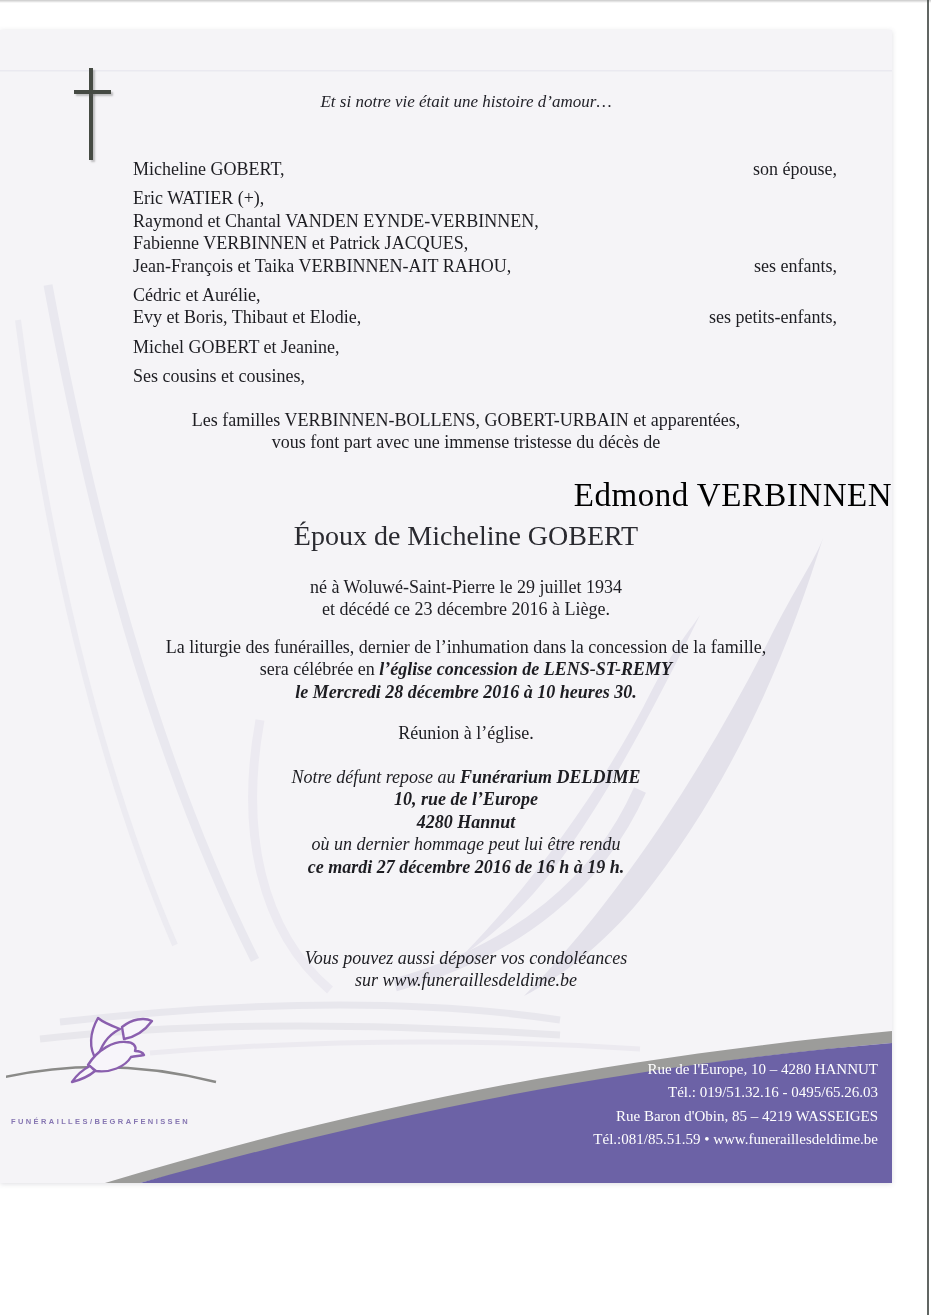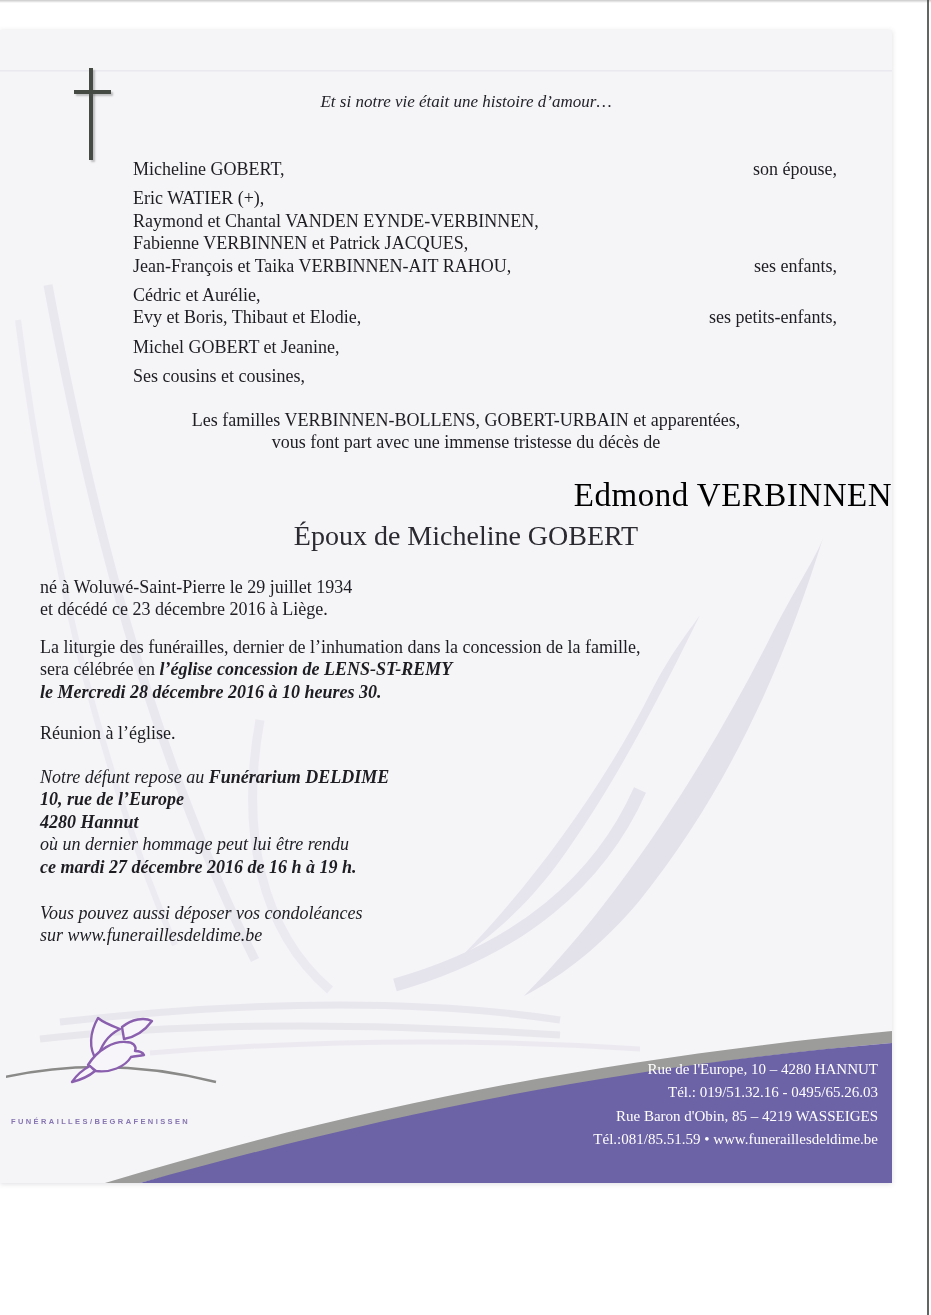--- a/index.html
+++ b/index.html
@@ -33,27 +33,27 @@
   .rel-in{}
 
   .announce{top:379px;left:40px;width:852px;text-align:center;
     font-size:18px;line-height:22.4px;color:#1d1d22;}
 
   .title{top:441px;left:40px;width:852px;text-align:right;
     font-size:33px;line-height:48px;letter-spacing:.5px;color:#000000;}
   .subtitle{top:490px;left:40px;width:852px;text-align:center;
     font-size:28px;line-height:32px;color:#2a2a30;}
 
-  .cblock{left:40px;width:852px;text-align:left;font-size:18px;
+  .cblock{left:40px;width:852px;text-align:center;font-size:18px;
     line-height:22.4px;color:#1d1d22;}
   .birth{top:546px;}
   .liturgy{top:606px;}
   .reunion{top:692px;}
   .repose{top:736px;font-style:italic;}
-  .condo{top:872px;font-style:italic;}
+  .condo{top:917px;font-style:italic;}
   .bi{font-weight:bold;font-style:italic;}
 
   
   .footer-svg{position:absolute;left:0;bottom:0;width:892px;height:162px;z-index:2;}
   .logo{position:absolute;left:6px;top:986px;width:215px;height:150px;z-index:3;}
   .logo svg{position:absolute;left:0;top:0;}
   .brand{position:absolute;left:4px;top:48px;font-size:44px;line-height:48px;
     letter-spacing:1.5px;color:#62519c;}
   .brand-sub{position:absolute;left:5px;top:101px;font-size:7.5px;font-weight:bold;
     letter-spacing:2.4px;color:#8676b2;font-family:"Liberation Sans",sans-serif;white-space:nowrap;}

